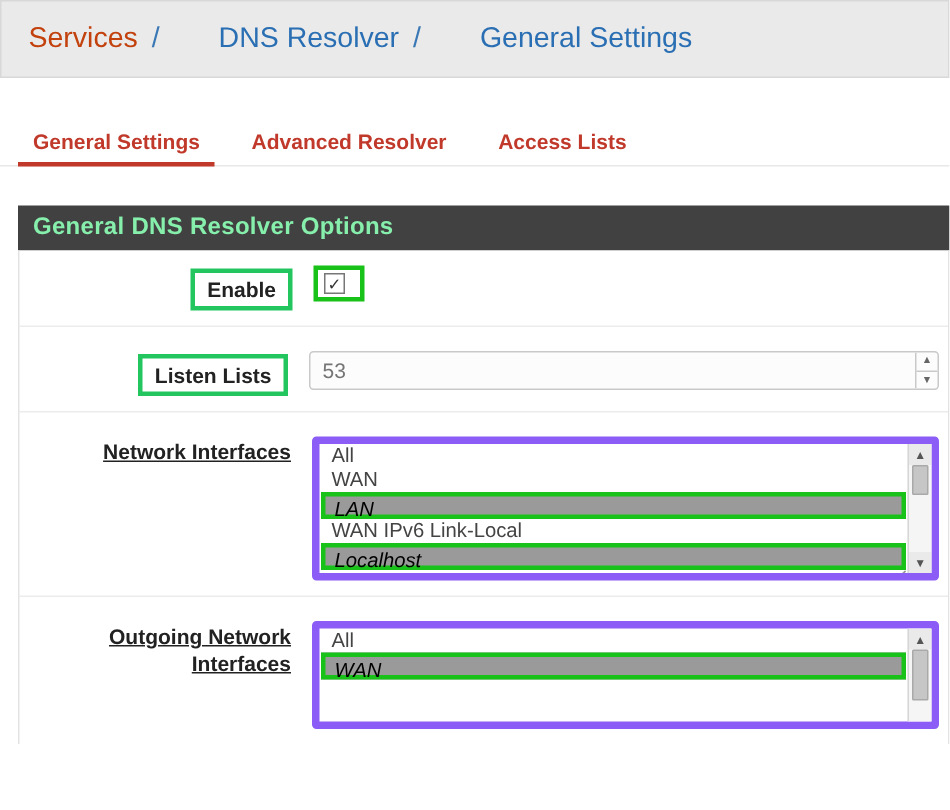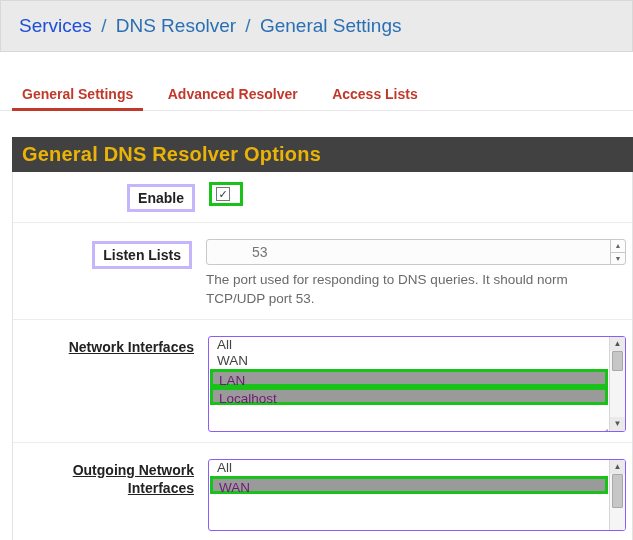--- a/index.html
+++ b/index.html
@@ -9,23 +9,23 @@
     color: #333;
     width: 633px;
     overflow: hidden;
   }
   .breadcrumb-bar {
     background: #eaeaea;
     padding: 14px 18px;
     border: 1px solid #d8d8d8;
     font-size: 19px;
   }
-  .breadcrumb-bar .root { color: #1d4ed8; font-weight: 500; }
+  .breadcrumb-bar .root { color: #c2410c; font-weight: 500; }
   .breadcrumb-bar .sep { color: #3a78b5; margin: 0 4px; }
-  .breadcrumb-bar .crumb { color: #2a6fb3; font-weight: 500; }
+  .breadcrumb-bar .crumb { color: #2a6fb3; font-weight: 500; margin-left: 30px; }
   .tabs {
     margin-top: 26px;
     padding: 0 12px;
     border-bottom: 1px solid #e8e8e8;
   }
   .tab {
     display: inline-block;
     padding: 8px 10px 8px;
     font-size: 14px;
     color: #c0392b;
@@ -41,23 +41,23 @@
     height: 3px;
     background: #c0392b;
   }
   .panel {
     margin-top: 26px;
     margin-left: 12px;
     margin-right: 0;
   }
   .panel-header {
     background: #414141;
-    color: #eab308;
+    color: #86efac;
     padding: 6px 10px;
-    font-size: 20px;
+    font-size: 16px;
     font-weight: 700;
     letter-spacing: .2px;
   }
   .panel-body {
     border-left: 1px solid #e3e3e3;
     border-right: 1px solid #e3e3e3;
     background: #fff;
   }
   .row {
     display: flex;
@@ -71,21 +71,21 @@
     padding-right: 14px;
     padding-top: 2px;
   }
   .label {
     font-weight: 700;
     font-size: 14px;
     color: #222;
   }
   .label.hl {
     display: inline-block;
-    border: 3px solid #c4b5fd;
+    border: 3px solid #22c55e;
     padding: 3px 8px;
     margin-left: 11px;
   }
   .label.underl { text-decoration: underline; margin-top: 20px; }
   .field-col {
     flex: 1;
     padding-right: 6px;
   }
   .checkbox-wrap {
     display: inline-flex;
@@ -106,21 +106,20 @@
   }
   .checkbox-text { font-size: 14px; color: #333; }
   .number-wrap {
     display: flex;
     width: 420px;
     border: 1px solid #c9c9c9;
     border-radius: 3px;
     overflow: hidden;
     height: 26px;
     background: #fcfcfc;
-    padding-left: 37px;
   }
   .number-wrap input {
     flex: 1;
     border: none;
     padding: 0 8px;
     font-size: 14px;
     color: #999;
     background: transparent;
     outline: none;
   }
@@ -143,21 +142,21 @@
   .help {
     font-size: 13.5px;
     color: #6a6a6a;
     margin-top: 6px;
     line-height: 1.4;
   }
   .listbox {
     position: relative;
     width: 418px;
     height: 96px;
-    border: 1px solid #8b5cf6;
+    border: 5px solid #8b5cf6;
     border-radius: 3px;
     overflow: hidden;
     background: #fff;
   }
   .listbox .items {
     position: absolute;
     inset: 0 16px 0 0;
     overflow: hidden;
   }
   .listbox .scroll {
@@ -188,26 +187,27 @@
   .listbox .opt {
     font-size: 13.5px;
     color: #444;
     padding: 0 8px;
     height: 16px;
     line-height: 16px;
     white-space: nowrap;
   }
   .listbox .opt.sel {
     background: #9a9a9a;
-    color: #701a75;
+    color: #000000;
     border: 3px solid #18c218;
     margin: 0 1px;
     height: 18px;
     line-height: 18px;
     padding: 0 6px;
+    font-style: italic;
   }
   .resizer {
     position: absolute;
     right: 16px;
     bottom: 0;
     width: 12px; height: 12px;
   }
   .resizer::before, .resizer::after {
     content:"";
     position:absolute;
@@ -254,34 +254,34 @@
         <span class="label hl">Listen Lists</span>
       </div>
       <div class="field-col">
         <div class="number-wrap">
           <input type="text" placeholder="53" style="">
           <div class="spinner">
             <div>▲</div>
             <div>▼</div>
           </div>
         </div>
-        <div class="help">The port used for responding to DNS queries. It should norm TCP/UDP port 53.</div>
       </div>
     </div>
 
     <div class="row">
       <div class="label-col">
         <span class="label underl">Network Interfaces</span>
       </div>
       <div class="field-col">
         <div class="listbox">
           <div class="items">
             <div class="opt">All</div>
             <div class="opt">WAN</div>
             <div class="opt sel">LAN</div>
+            <div class="opt">WAN IPv6 Link-Local</div>
             <div class="opt sel">Localhost</div>
           </div>
           <div class="scroll">
             <div class="arrow">▲</div>
             <div class="track">
                 <div class="thumb" style="top:0;height:20px;"></div>
               </div>
             <div class="arrow">▼</div>
           </div>
           <div class="resizer"></div>

